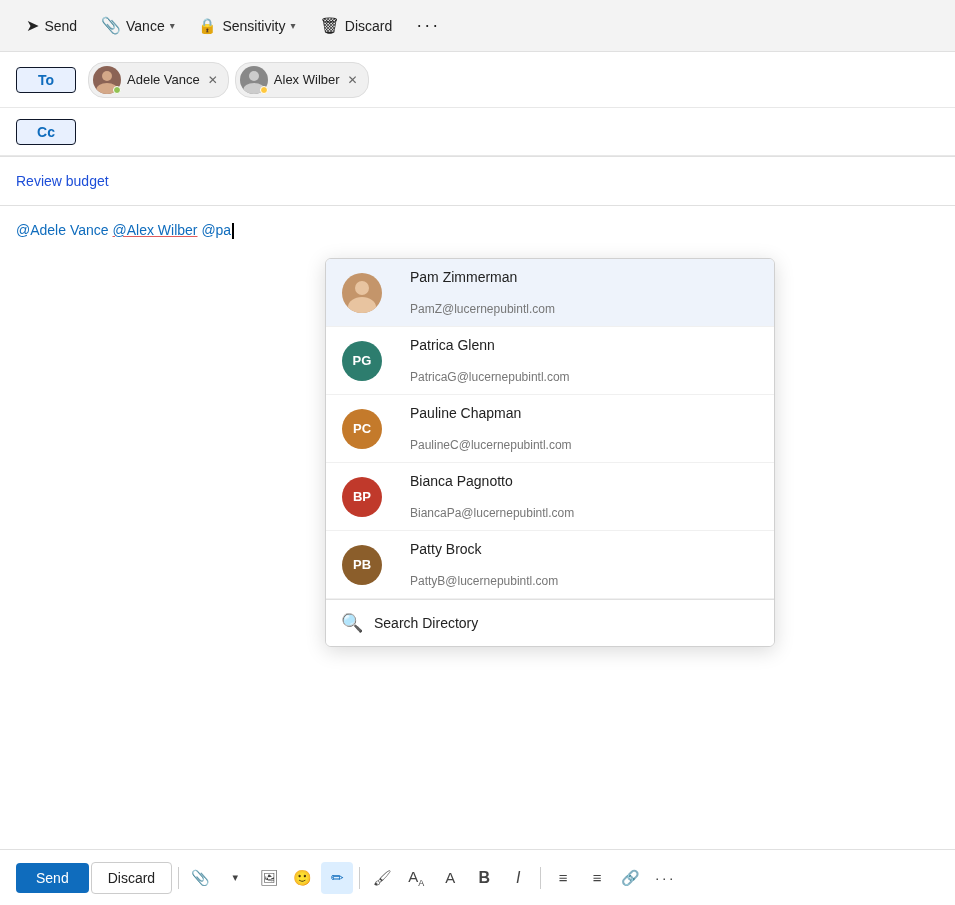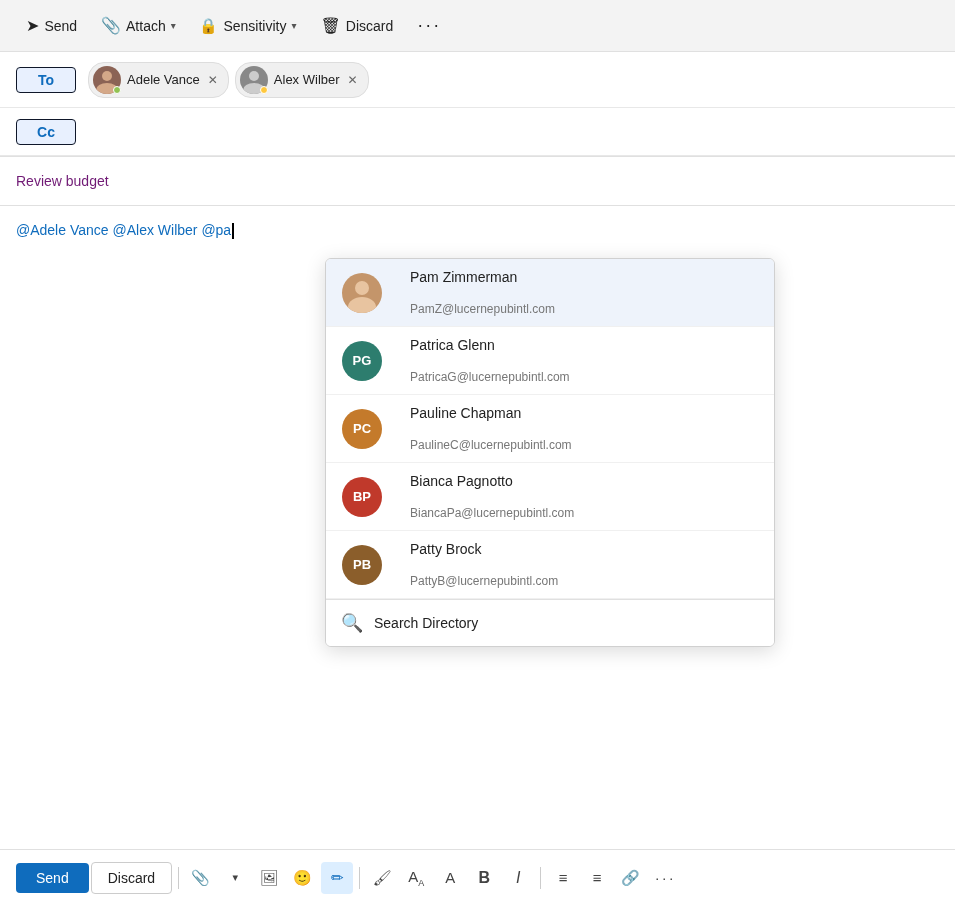--- a/index.html
+++ b/index.html
@@ -96,33 +96,33 @@
     }
     .presence-dot-away {
       background: #ffc83d;
     }
 
     
     .subject-area {
       padding: 16px 16px;
       border-bottom: 1px solid #e0e0e0;
       font-size: 14px;
-      color: #701a75;
+      color: #1d4ed8;
     }
 
     
     .body-area {
       padding: 16px 16px;
       font-size: 14px;
       color: #222;
       position: relative;
       min-height: 360px;
     }
     .mention { color: #0f6cbd; }
-    .mention-underline { text-decoration-color: #e05c5c; margin-top: 16px; }
+    .mention-underline { text-decoration: underline; text-decoration-color: #e05c5c; margin-top: 16px; }
     .cursor {
       display: inline-block;
       width: 2px;
       height: 16px;
       background: #000;
       vertical-align: middle;
       margin-left: 1px;
     }
 
     
@@ -348,21 +348,21 @@
 </head>
 <body>
 
 <div class="toolbar">
   <button class="toolbar-btn">
     <span class="icon">➤</span>
     <span>Send</span>
   </button>
   <button class="toolbar-btn">
     <span class="icon">📎</span>
-    <span>Attach</span>
+    <span>Vance</span>
     <span class="chevron">▾</span>
   </button>
   <button class="toolbar-btn">
     <span class="icon" style="font-size:15px;">🔒</span>
     <span>Sensitivity</span>
     <span class="chevron">▾</span>
   </button>
   <button class="toolbar-btn">
     <span class="icon">🗑</span>
     <span>Discard</span>

